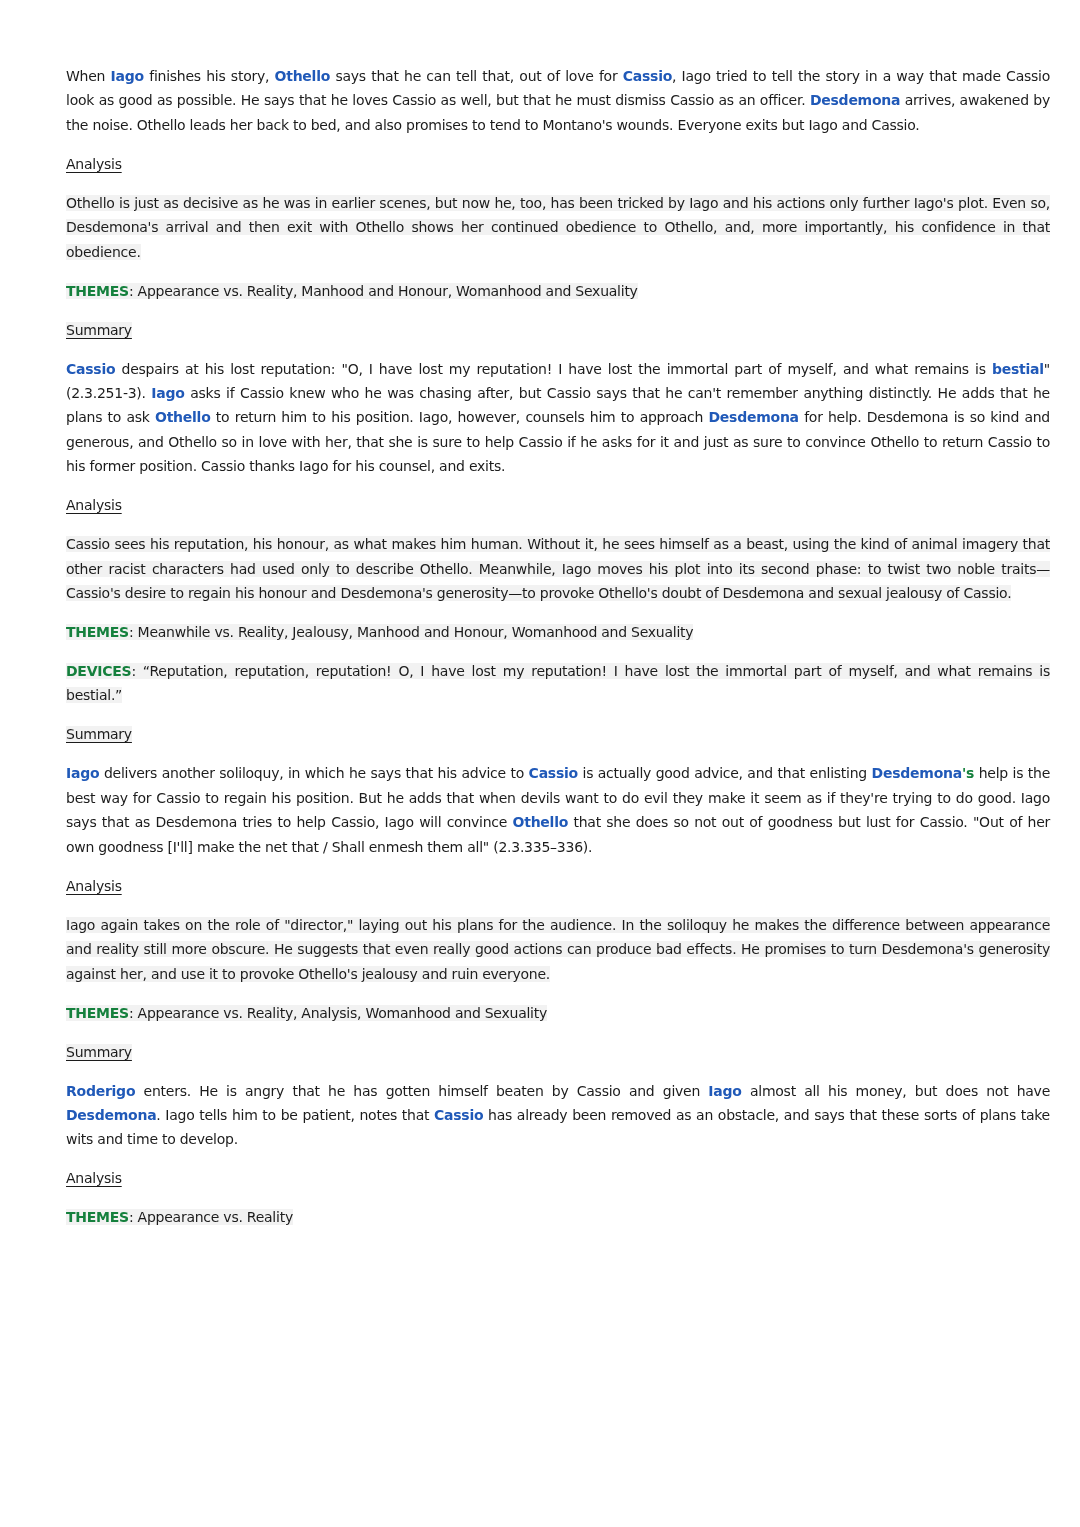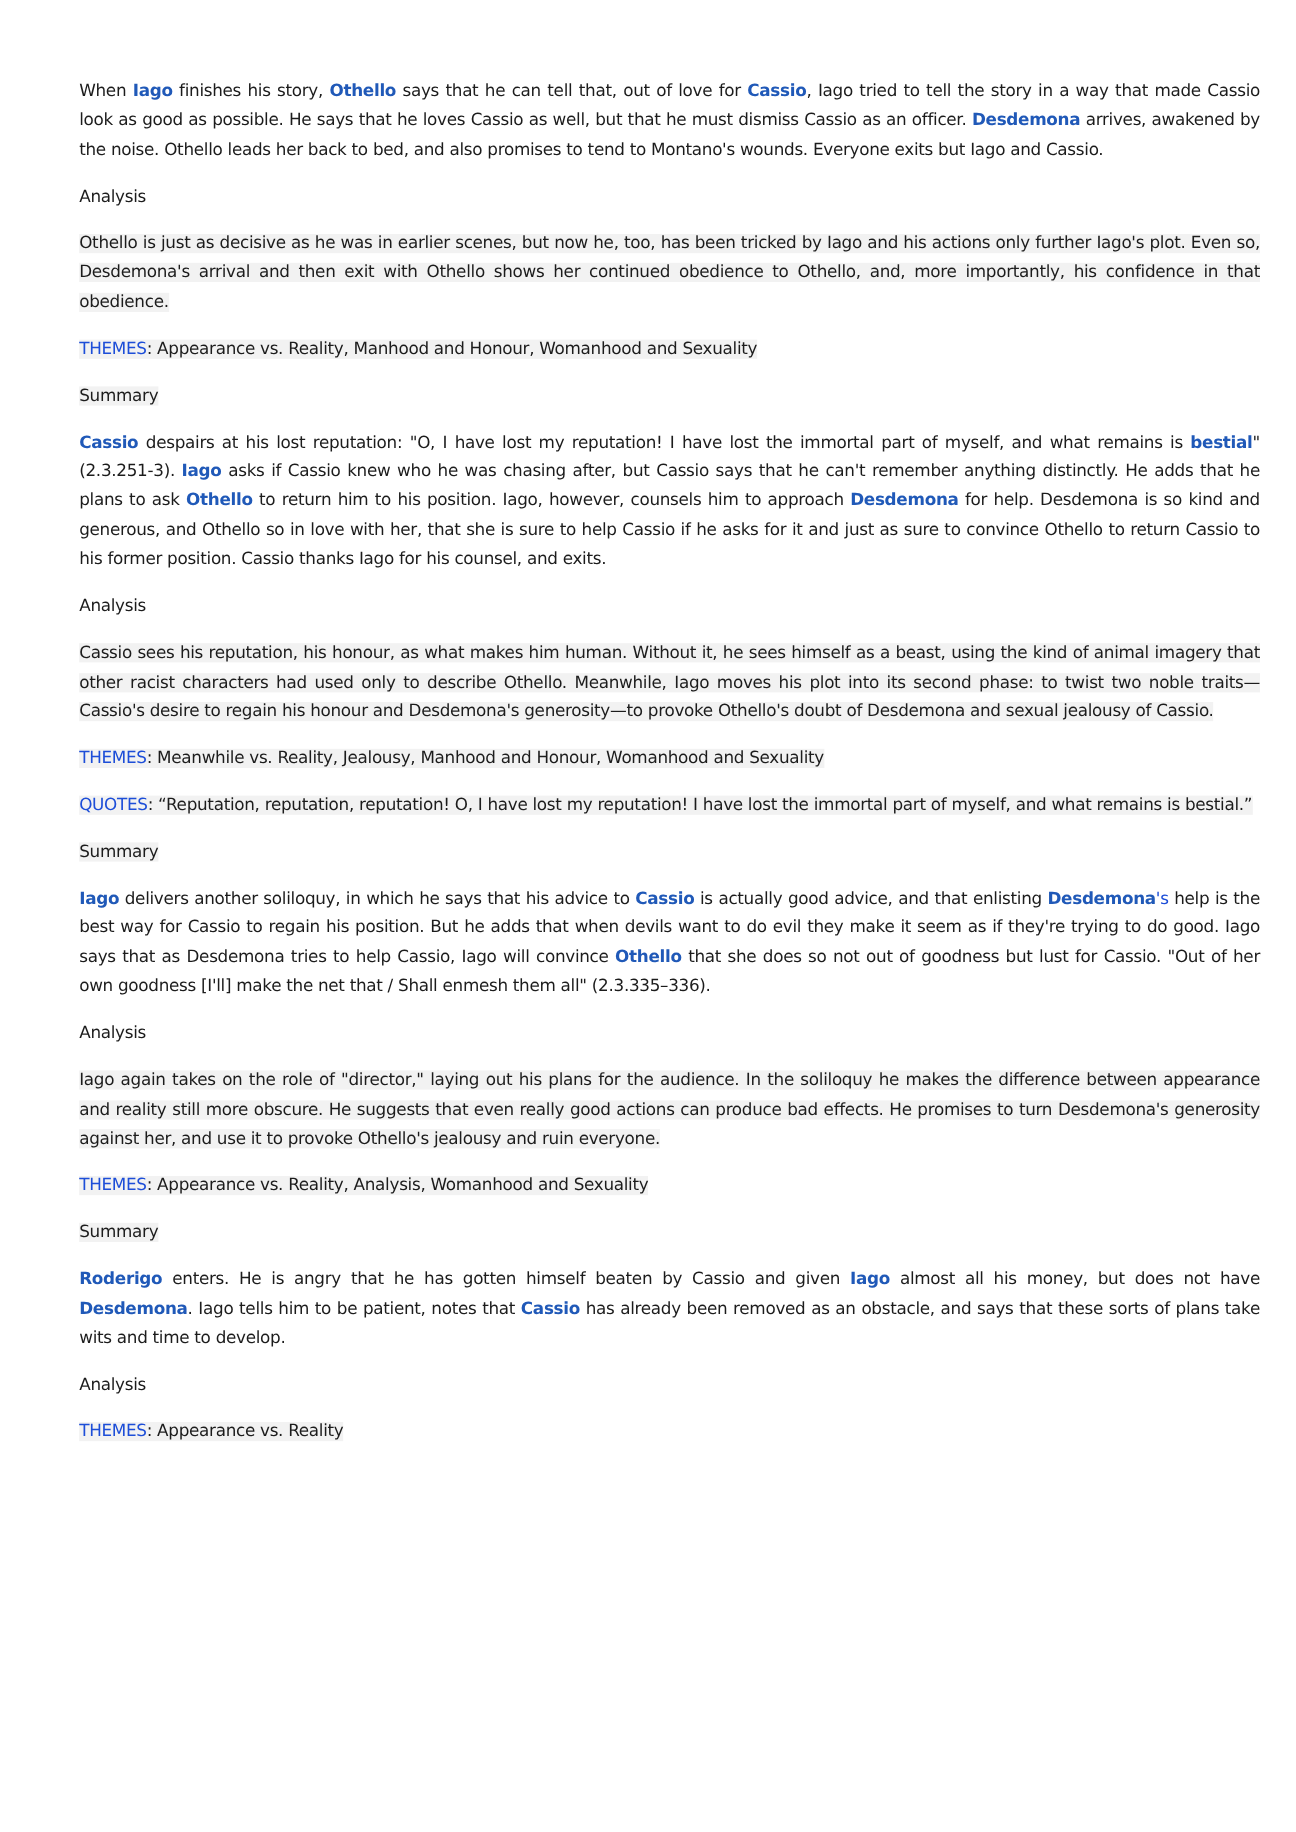--- a/index.html
+++ b/index.html
@@ -7,39 +7,39 @@
   .page {
     position: relative;
     padding: 64px 30px 0 66px;
     font-family: "DejaVu Sans", sans-serif;
     font-size: 14px;
     line-height: 24.4px;
     color: #1c1c1c;
     letter-spacing: -0.25px;
   }
   .para { margin: 0 0 14.6px 0; text-align: justify; }
-  .heading { margin: 0 0 14.6px 0; text-underline-offset: 3px; }
+  .heading { margin: 0 0 14.6px 0; text-decoration: underline; text-underline-offset: 3px; }
   .hl { background: #f2f2f2; box-decoration-break: clone; -webkit-box-decoration-break: clone; }
   .name { color: #2059b8; font-weight: bold; }
-  b { font-weight: normal; color: #1d4ed8; }
+  b { font-weight: bold; color: #15803d; }
 </style>
 </head>
 <body>
 
 <div class="page" id="page">
     <p class="para"><span><span>When </span><span class="name">Iago</span><span> finishes his story, </span><span class="name">Othello</span><span> says that he can tell that, out of love for </span><span class="name">Cassio</span><span>, Iago tried to tell the story in a way that made Cassio look as good as possible. He says that he loves Cassio as well, but that he must dismiss Cassio as an officer. </span><span class="name">Desdemona</span><span> arrives, awakened by the noise. Othello leads her back to bed, and also promises to tend to Montano's wounds. Everyone exits but Iago and Cassio.</span></span></p>
     <p class="heading"><span>Analysis</span></p>
     <p class="para"><span class="hl"><span>Othello is just as decisive as he was in earlier scenes, but now he, too, has been tricked by Iago and his actions only further Iago's plot. Even so, Desdemona's arrival and then exit with Othello shows her continued obedience to Othello, and, more importantly, his confidence in that obedience.</span></span></p>
     <p class="para"><span class="hl"><b>THEMES</b><span>: Appearance vs. Reality, Manhood and Honour, Womanhood and Sexuality</span></span></p>
     <p class="heading"><span class="hl">Summary</span></p>
     <p class="para"><span><span class="name">Cassio</span><span> despairs at his lost reputation: "O, I have lost my reputation! I have lost the immortal part of myself, and what remains is </span><span class="name">bestial</span><span>" (2.3.251-3). </span><span class="name">Iago</span><span> asks if Cassio knew who he was chasing after, but Cassio says that he can't remember anything distinctly. He adds that he plans to ask </span><span class="name">Othello</span><span> to return him to his position. Iago, however, counsels him to approach </span><span class="name">Desdemona</span><span> for help. Desdemona is so kind and generous, and Othello so in love with her, that she is sure to help Cassio if he asks for it and just as sure to convince Othello to return Cassio to his former position. Cassio thanks Iago for his counsel, and exits.</span></span></p>
     <p class="heading"><span>Analysis</span></p>
     <p class="para"><span class="hl"><span>Cassio sees his reputation, his honour, as what makes him human. Without it, he sees himself as a beast, using the kind of animal imagery that other racist characters had used only to describe Othello. Meanwhile, Iago moves his plot into its second phase: to twist two noble traits—Cassio's desire to regain his honour and Desdemona's generosity—to provoke Othello's doubt of Desdemona and sexual jealousy of Cassio.</span></span></p>
     <p class="para"><span class="hl"><b>THEMES</b><span>: Meanwhile vs. Reality, Jealousy, Manhood and Honour, Womanhood and Sexuality</span></span></p>
-    <p class="para"><span class="hl"><b>QUOTES</b><span>: “Reputation, reputation, reputation! O, I have lost my reputation! I have lost the immortal part of myself, and what remains is bestial.”</span></span></p>
+    <p class="para"><span class="hl"><b>DEVICES</b><span>: “Reputation, reputation, reputation! O, I have lost my reputation! I have lost the immortal part of myself, and what remains is bestial.”</span></span></p>
     <p class="heading"><span class="hl">Summary</span></p>
     <p class="para"><span><span class="name">Iago</span><span> delivers another soliloquy, in which he says that his advice to </span><span class="name">Cassio</span><span> is actually good advice, and that enlisting </span><span class="name">Desdemona</span><b>'s</b><span> help is the best way for Cassio to regain his position. But he adds that when devils want to do evil they make it seem as if they're trying to do good. Iago says that as Desdemona tries to help Cassio, Iago will convince </span><span class="name">Othello</span><span> that she does so not out of goodness but lust for Cassio. "Out of her own goodness [I'll] make the net that / Shall enmesh them all" (2.3.335–336).</span></span></p>
     <p class="heading"><span>Analysis</span></p>
     <p class="para"><span class="hl"><span>Iago again takes on the role of "director," laying out his plans for the audience. In the soliloquy he makes the difference between appearance and reality still more obscure. He suggests that even really good actions can produce bad effects. He promises to turn Desdemona's generosity against her, and use it to provoke Othello's jealousy and ruin everyone.</span></span></p>
     <p class="para"><span class="hl"><b>THEMES</b><span>: Appearance vs. Reality, Analysis, Womanhood and Sexuality</span></span></p>
     <p class="heading"><span class="hl">Summary</span></p>
     <p class="para"><span><span class="name">Roderigo</span><span> enters. He is angry that he has gotten himself beaten by Cassio and given </span><span class="name">Iago</span><span> almost all his money, but does not have </span><span class="name">Desdemona</span><span>. Iago tells him to be patient, notes that </span><span class="name">Cassio</span><span> has already been removed as an obstacle, and says that these sorts of plans take wits and time to develop.</span></span></p>
     <p class="heading"><span>Analysis</span></p>
     <p class="para"><span class="hl"><b>THEMES</b><span>: Appearance vs. Reality</span></span></p>
   </div>

